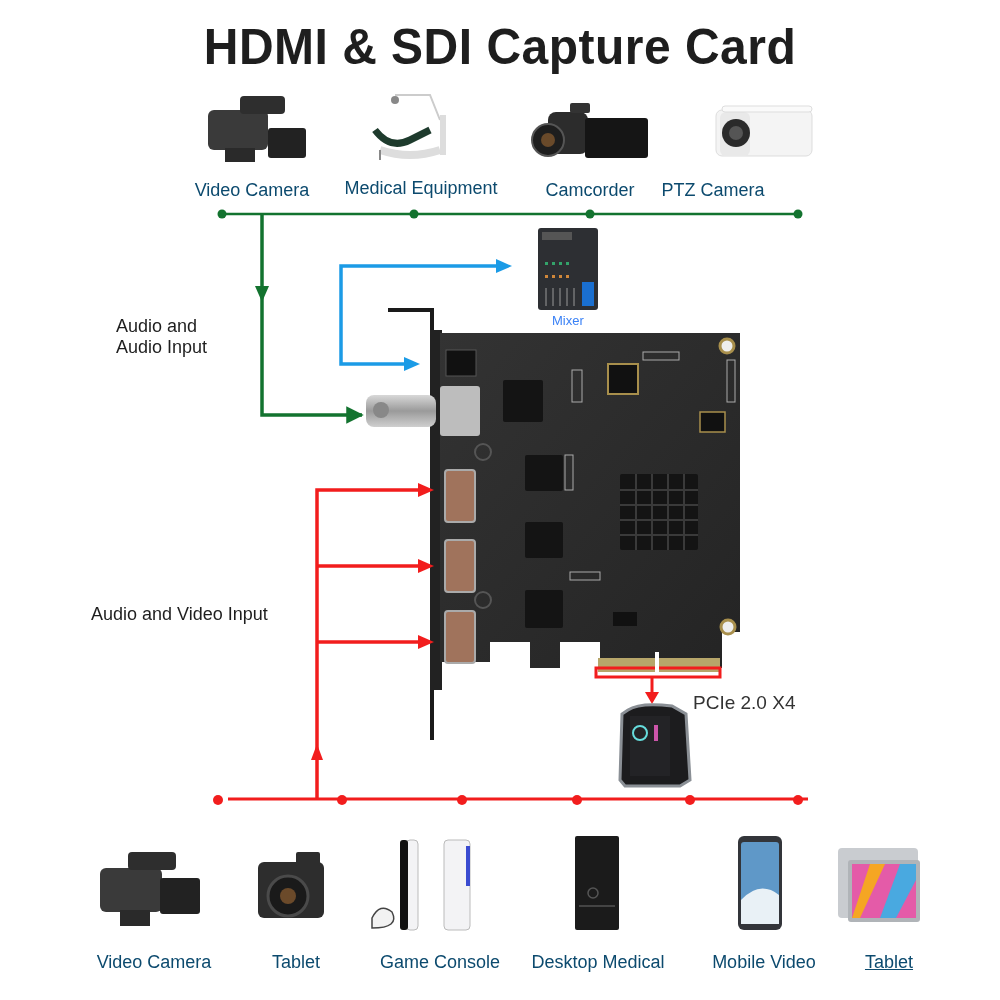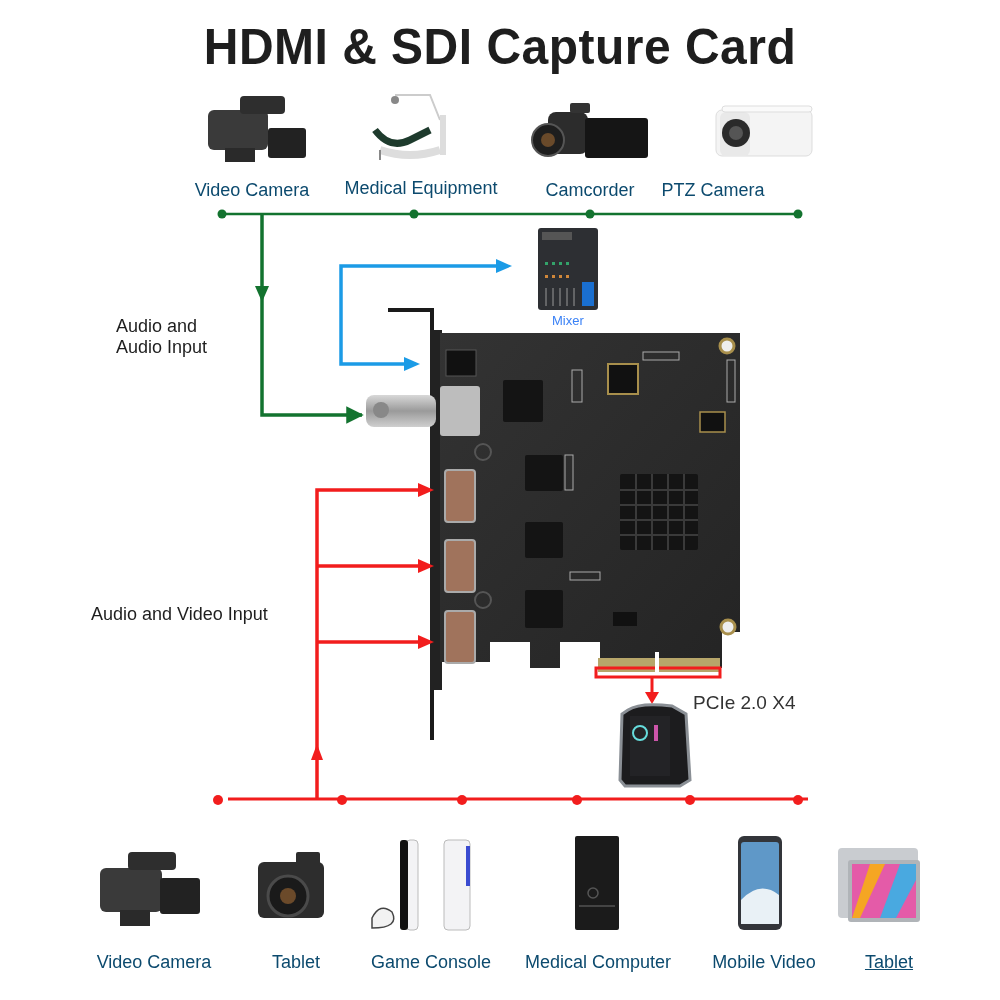--- a/index.html
+++ b/index.html
@@ -246,16 +246,16 @@
 <div class="side-lbl" style="left:116px; top:291px;margin-top:25px;">
   <div>Audio and</div>
   <div>Audio Input</div>
 </div>
 <div class="mixer-lbl">Mixer</div>
 <div class="side-lbl" style="left:91px; top:604px;">Audio and Video Input</div>
 <div class="pcie-lbl">PCIe 2.0 X4</div>
 
 <div class="lbl" style="left:154px; top:952px;">Video Camera</div>
 <div class="lbl" style="left:296px; top:952px;">Tablet</div>
-<div class="lbl" style="left:431px; top:952px;">Game Console</div>
-<div class="lbl" style="left:598px; top:952px;">Medical Computer</div>
+<div class="lbl" style="left:440px; top:952px;">Game Console</div>
+<div class="lbl" style="left:598px; top:952px;">Desktop Medical</div>
 <div class="lbl" style="left:764px; top:952px;">Mobile Video</div>
 <div class="lbl" style="left:889px; top:952px;text-decoration:underline;">Tablet</div>
 
 </body></html>

